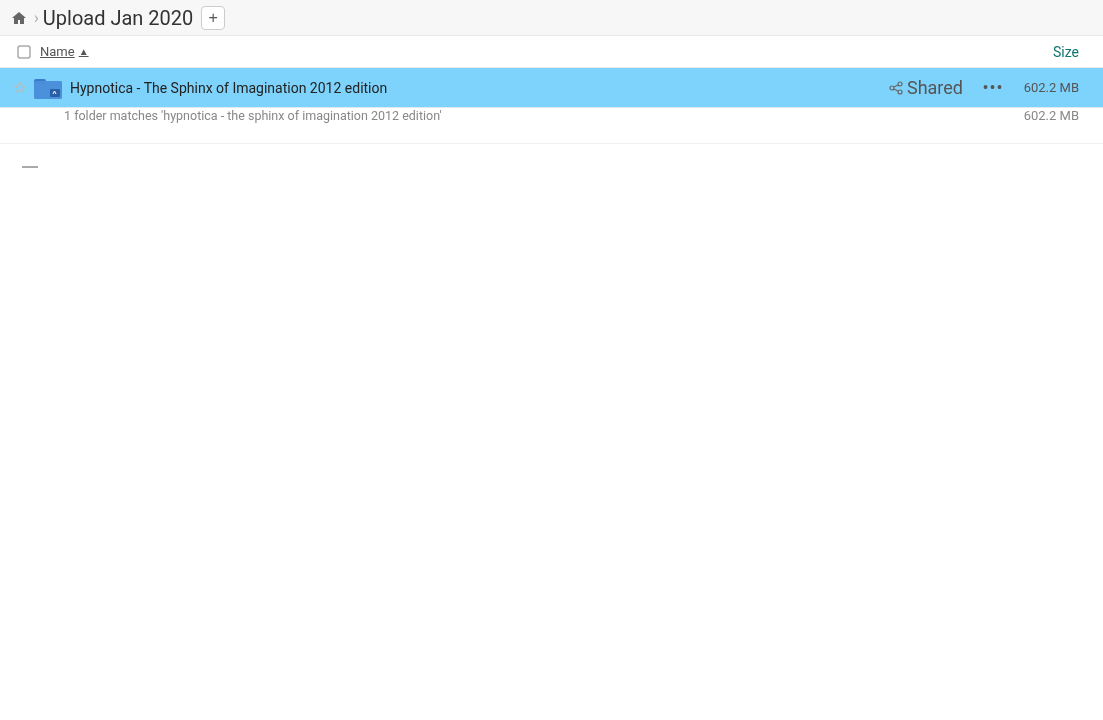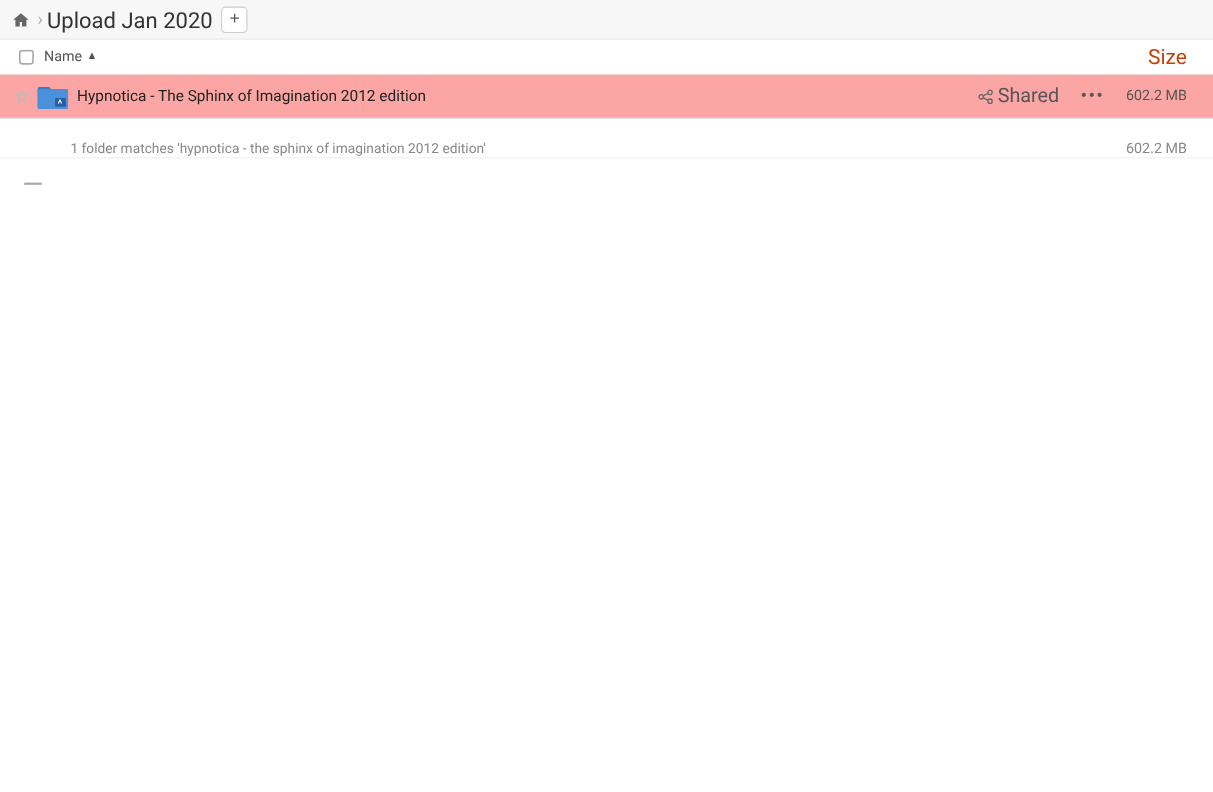--- a/index.html
+++ b/index.html
@@ -83,42 +83,43 @@
     }
 
     .col-name {
       flex: 1;
       display: flex;
       align-items: center;
       gap: 4px;
       font-size: 13px;
       color: #555;
       cursor: pointer;
+      text-decoration: underline;
     }
 
     .col-name .sort-arrow {
       font-size: 10px;
       color: #555;
     }
 
     .col-size {
       width: 100px;
       text-align: right;
-      font-size: 19px;
-      color: #c2410c;
+      font-size: 14px;
+      color: #0f766e;
       padding-right: 16px;
     }
 
     
     .file-row {
       display: flex;
       align-items: center;
       height: 40px;
       padding: 0 8px;
-      background: #fca5a5;
+      background: #7dd3fc;
       border-bottom: 1px solid #dce9f5;
       cursor: pointer;
     }
 
     .row-star {
       width: 24px;
       display: flex;
       align-items: center;
       justify-content: center;
       color: #bbb;
@@ -175,21 +176,21 @@
       width: 80px;
       text-align: right;
       font-size: 13px;
       color: #555;
       padding-right: 16px;
     }
 
     
     .match-row {
       display: flex;
-      align-items: flex-end;
+      align-items: flex-start;
       height: 36px;
       padding: 0 8px 0 64px;
       border-bottom: 1px solid #f0f0f0;
     }
 
     .match-text {
       flex: 1;
       font-size: 12.5px;
       color: #888;
     }

